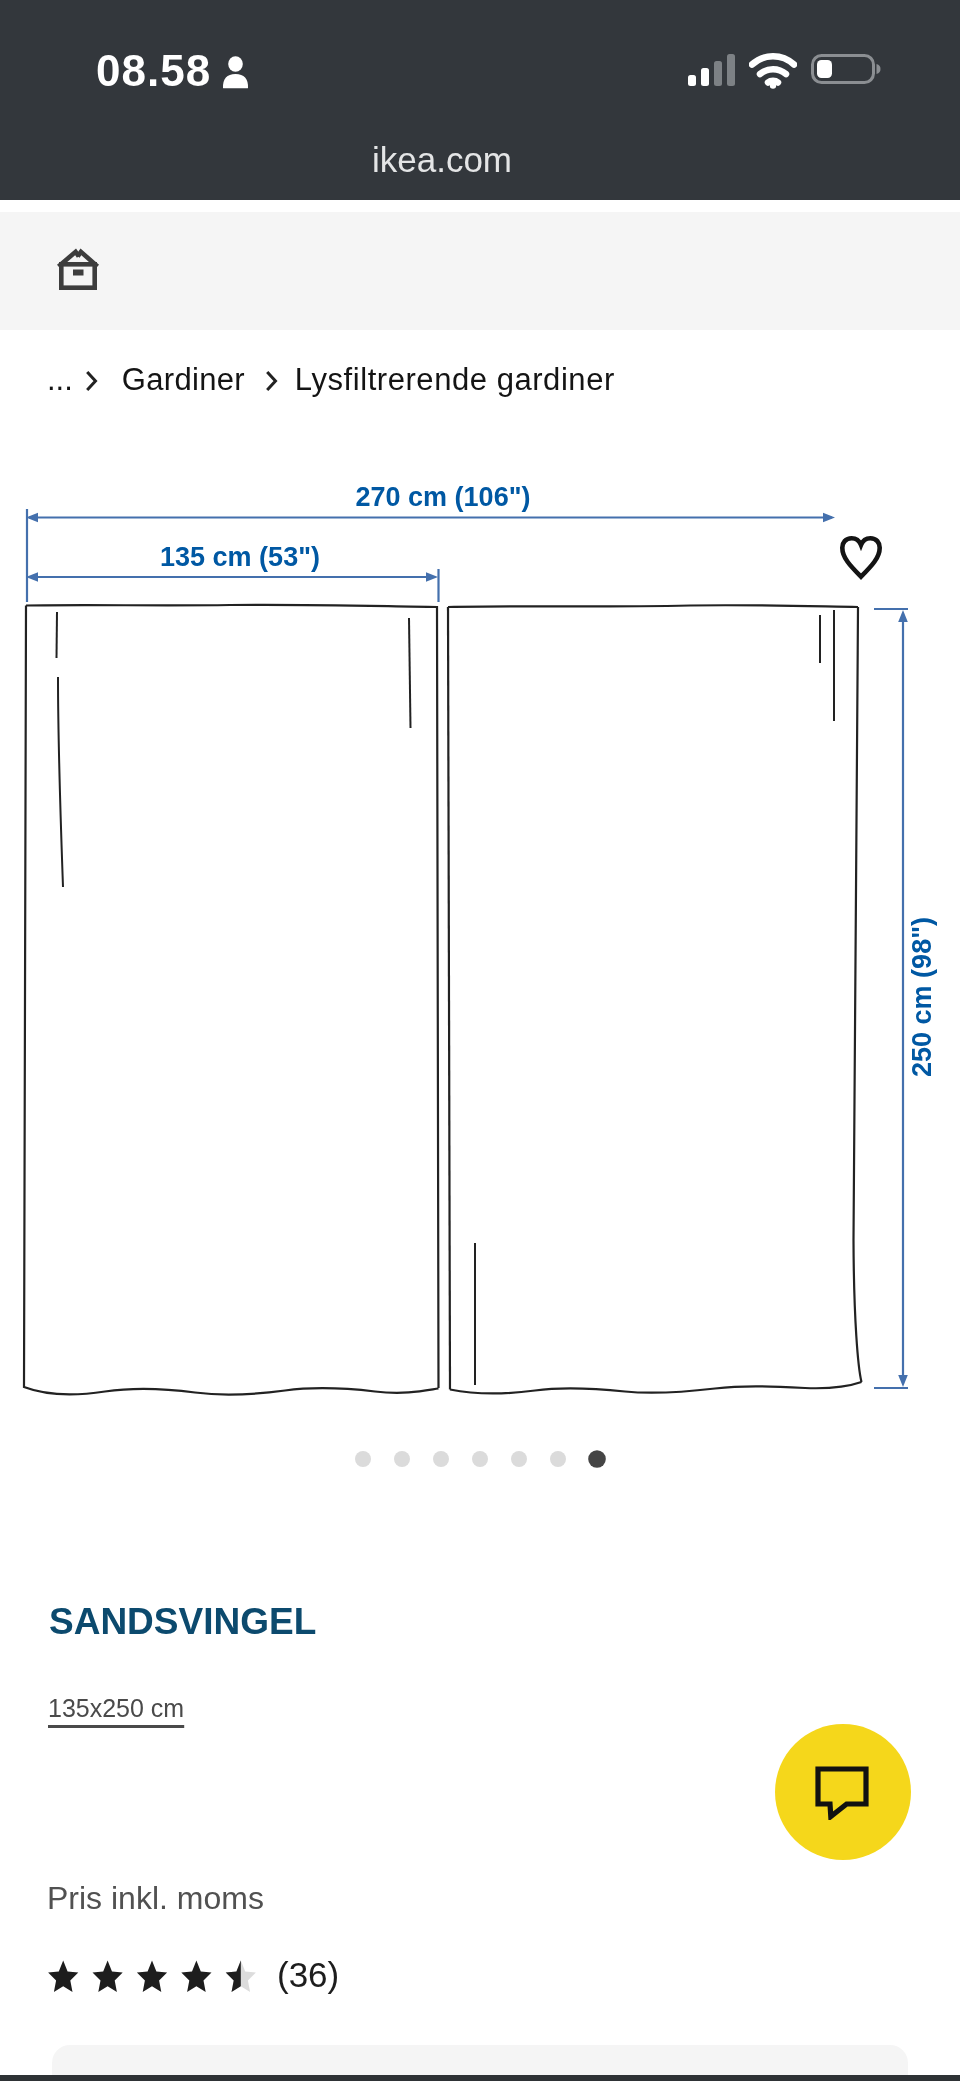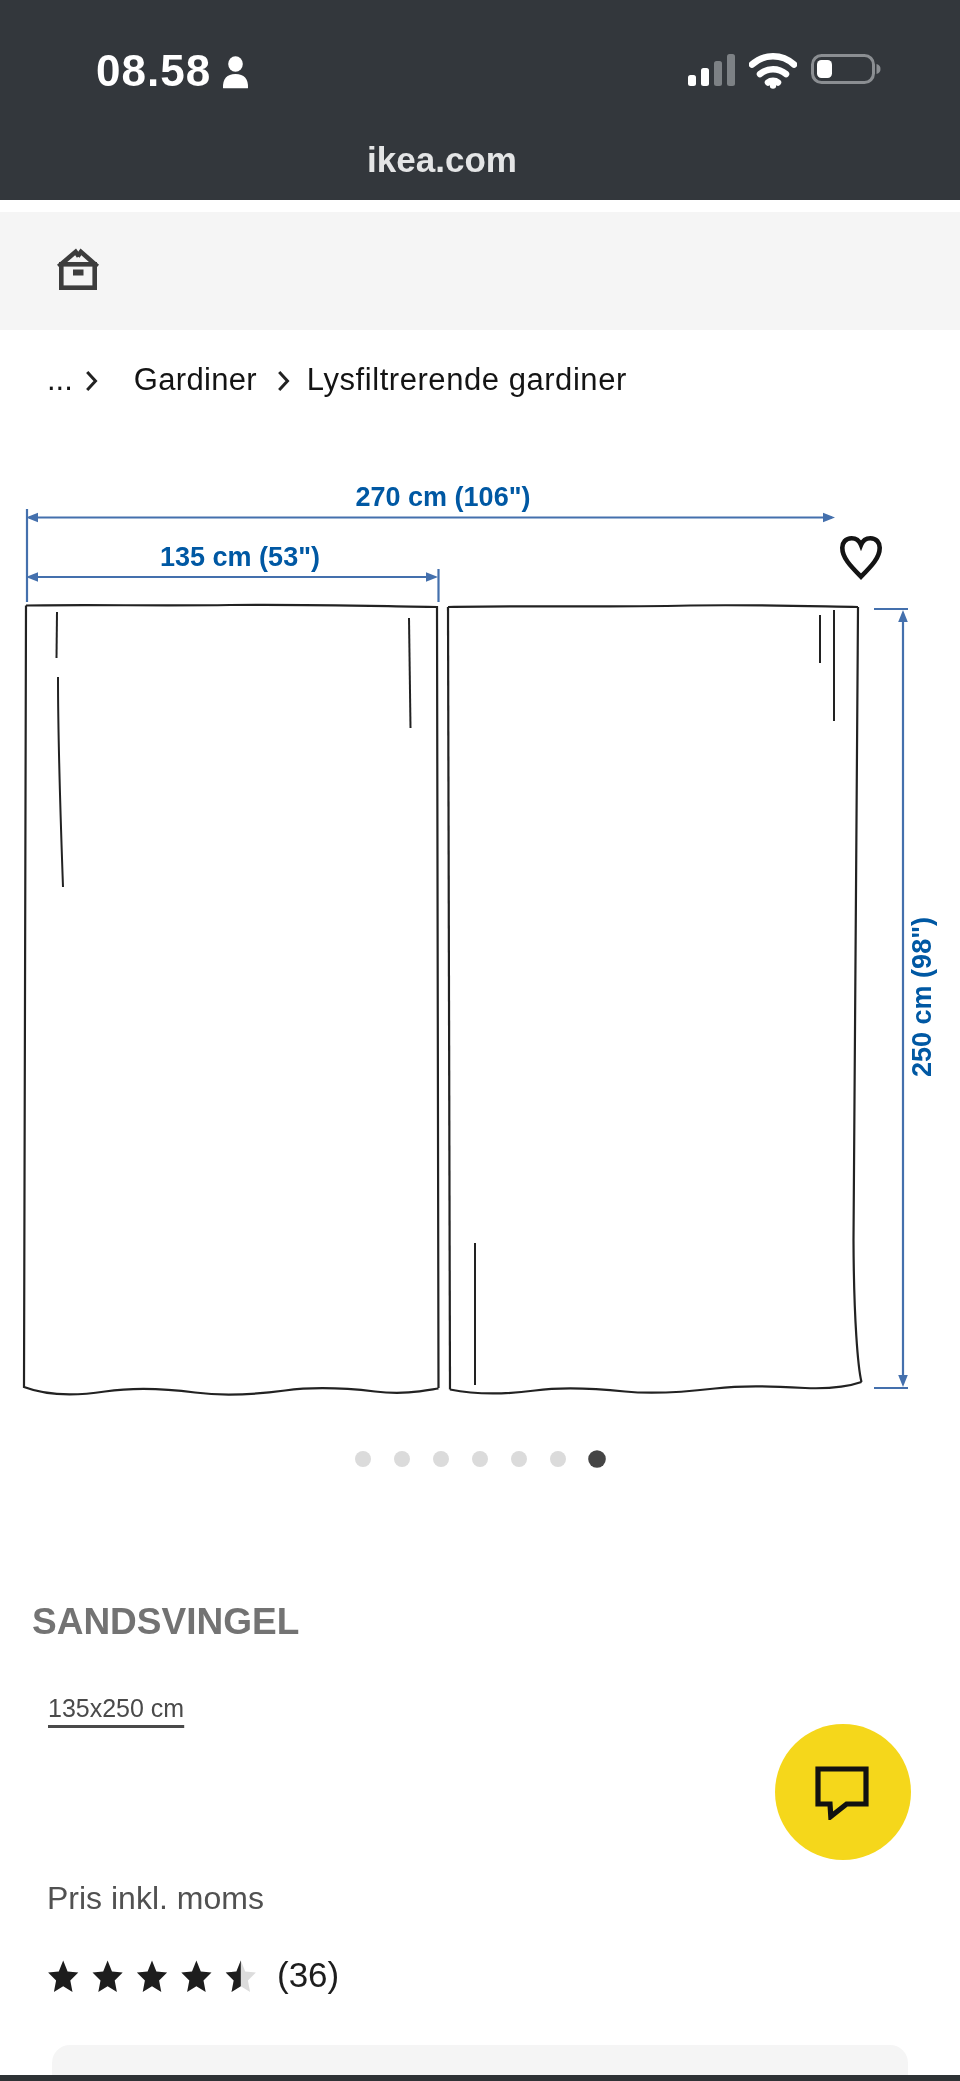--- a/index.html
+++ b/index.html
@@ -33,37 +33,37 @@
     <path d="M19 29.5 C21.8 27.2 26.2 27.2 29 29.5" fill="none" stroke="#fff" stroke-width="6.5" stroke-linecap="round"></path>
     <circle cx="24" cy="32.5" r="3.2" fill="#fff"></circle>
   </svg>
 
   <svg class="abs" style="left:811px;top:54px;" width="70" height="30" viewBox="0 0 70 30">
     <rect x="1.5" y="1.5" width="61" height="27" rx="9" fill="none" stroke="#8b8e92" stroke-width="3"></rect>
     <rect x="6" y="6" width="15" height="18" rx="4.5" fill="#ffffff"></rect>
     <path d="M65.5 10 C68.5 11 69.5 12.5 69.5 15 C69.5 17.5 68.5 19 65.5 20 Z" fill="#8b8e92"></path>
   </svg>
 
-  <div class="abs" style="left:0;top:140px;width:884px;text-align:center;color:#e4e5e6;font-size:35px;font-weight:bold;">ikea.com</div>
+  <div class="abs" style="left:0;top:140px;width:884px;text-align:center;color:#e4e5e6;font-size:35px;">ikea.com</div>
 
   <div class="abs" style="left:0;top:212px;width:960px;height:118px;background:#f5f5f5;"></div>
 
   <svg class="abs" style="left:56px;top:245px;" width="44" height="48" viewBox="0 0 44 48">
     <g stroke="#3d3d3d" fill="none">
       <rect x="5.3" y="19.3" width="33.4" height="23.4" stroke-width="4.6"></rect>
       <path d="M2.5 21.5 L19.6 6.8 L22.8 11.3" stroke-width="4.6" stroke-linejoin="miter"></path>
       <path d="M41.5 21.5 L24.9 6.8 L21.7 11.3" stroke-width="4.6" stroke-linejoin="miter"></path>
     </g>
     <rect x="17" y="24.5" width="10.5" height="6" fill="#3d3d3d"></rect>
   </svg>
 
 
   <div class="abs" style="left:47px;top:362px;color:#141414;font-size:31px;white-space:nowrap;">...<svg style="margin-left:12px;vertical-align:-3px;" width="13" height="24" viewBox="0 0 13 24">
         <path d="M2.2 3 L10.5 12 L2.2 21" fill="none" stroke="#222" stroke-width="3"></path>
-      </svg><span style="margin-left:36px;letter-spacing:0.3px;">Gardiner</span><svg style="margin-left:20px;vertical-align:-3px;" width="13" height="24" viewBox="0 0 13 24">
+      </svg><span style="margin-left:24px;letter-spacing:0.3px;">Gardiner</span><svg style="margin-left:20px;vertical-align:-3px;" width="13" height="24" viewBox="0 0 13 24">
         <path d="M2.2 3 L10.5 12 L2.2 21" fill="none" stroke="#222" stroke-width="3"></path>
       </svg><span style="margin-left:17px;letter-spacing:0.55px;">Lysfiltrerende gardiner</span></div>
 
   <svg class="abs" style="left:0;top:450px;" width="960" height="1030" viewBox="0 0 960 1030">
 
     <text x="443" y="56" text-anchor="middle" font-size="27" font-weight="700" fill="#0058a3" font-family="Liberation Sans,sans-serif">270 cm (106")</text>
 
     <g stroke="#4470ad" stroke-width="2.2" fill="none">
       <line x1="29" y1="67.5" x2="832" y2="67.5"></line>
       <line x1="27" y1="59" x2="27" y2="152"></line>
@@ -114,21 +114,21 @@
       <circle cx="363" cy="1009" r="8" fill="#dbdbdb"></circle>
       <circle cx="402" cy="1009" r="8" fill="#dbdbdb"></circle>
       <circle cx="441" cy="1009" r="8" fill="#dbdbdb"></circle>
       <circle cx="480" cy="1009" r="8" fill="#dbdbdb"></circle>
       <circle cx="519" cy="1009" r="8" fill="#dbdbdb"></circle>
       <circle cx="558" cy="1009" r="8" fill="#dbdbdb"></circle>
       <circle cx="597" cy="1009" r="8.8" fill="#454545"></circle>
     </g>
   </svg>
 
-  <div class="abs" style="left:32px;top:1601px;color:#737373;font-size:37px;font-weight:700;">SANDSVINGEL</div>
+  <div class="abs" style="left:49px;top:1601px;color:#0c4a6e;font-size:37px;font-weight:700;">SANDSVINGEL</div>
 
 
   <div class="abs" style="left:48px;top:1694px;color:#4a4a4a;font-size:25px;text-decoration:underline;text-underline-offset:8px;text-decoration-thickness:3px;">135x250 cm</div>
 
 
   <div class="abs" style="left:47px;top:1880px;color:#515151;font-size:32px;">Pris inkl. moms</div>
 
   <div class="abs" style="left:775px;top:1724px;width:136px;height:136px;border-radius:50%;background:#f5d71b;"></div>
 
   <svg class="abs" style="left:815px;top:1766px;" width="56" height="54" viewBox="0 0 56 54">

